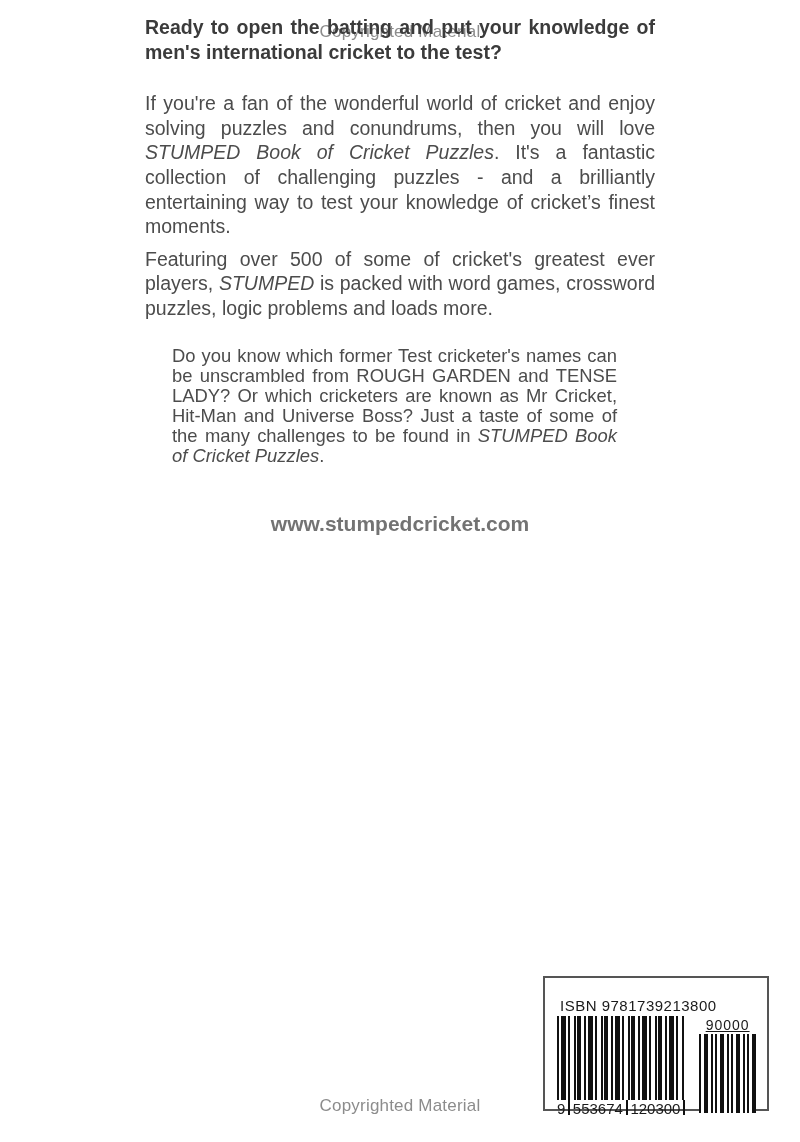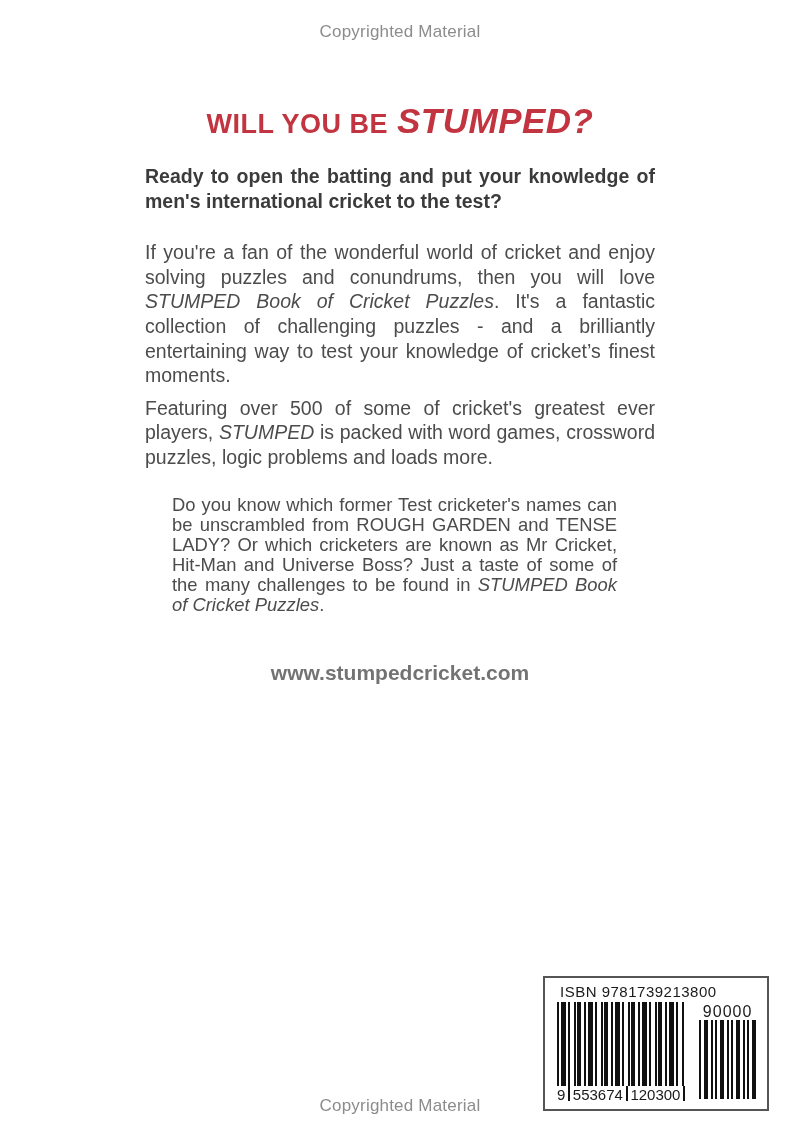--- a/index.html
+++ b/index.html
@@ -92,21 +92,21 @@
   
   .barcode-box {
     position: absolute;
     left: 543px;
     top: 976px;
     width: 226px;
     height: 135px;
     background: #ffffff;
     border: 2px solid #555555;
     box-sizing: border-box;
-    padding: 5px 11px 5px 12px;
+    padding: 19px 11px 5px 12px;
   }
   .isbn-line {
     font-size: 15px;
     color: #1a1a1a;
     letter-spacing: 0.5px;
     padding-left: 3px;
     white-space: nowrap;
   }
   .barcode-row {
     display: flex;
@@ -136,47 +136,45 @@
     width: 2px;
     background: #111;
     height: 15px;
   }
   .ean-addon {
     width: 58px;
     margin-left: 14px;
     margin-top: 2px;
   }
   .addon-label {
-    font-size: 16px;
+    font-size: 14px;
     color: #1a1a1a;
     text-align: center;
     line-height: 15px;
     letter-spacing: 1px;
+    text-decoration: underline;
   }
   .addon-bars {
     margin-top: 1px;
     height: 79px;
     background: repeating-linear-gradient(90deg,
       #111 0 2px, #fff 2px 5px,
       #111 5px 9px, #fff 9px 12px,
       #111 12px 14px, #fff 14px 16px);
   }
 </style>
 </head>
 <body>
 
 <div class="page">
 
   <div class="copyright top">Copyrighted Material</div>
 
   <div class="column">
 
-    <div class="title">
-      <span class="prefix">WILL YOU BE</span><span class="emphasis">STUMPED?</span>
-    </div>
 
     <p class="para bold">Ready to open the batting and put your knowledge of men's international cricket to the test?</p>
 
     <p class="para p1"><span>If you're a fan of the wonderful world of cricket and enjoy solving puzzles and conundrums, then you will love </span><span class="italic">STUMPED Book of Cricket Puzzles</span><span>. It's a fantastic collection of challenging puzzles - and a brilliantly entertaining way to test your knowledge of cricket’s finest moments.</span></p>
 
     <p class="para p2"><span>Featuring over 500 of some of cricket's greatest ever players, </span><span class="italic">STUMPED</span><span> is packed with word games, crossword puzzles, logic problems and loads more.</span></p>
 
     <p class="para quote"><span>Do you know which former Test cricketer's names can be unscrambled from ROUGH GARDEN and TENSE LADY? Or which cricketers are known as Mr Cricket, Hit-Man and Universe Boss? Just a taste of some of the many challenges to be found in </span><span class="italic">STUMPED Book of Cricket Puzzles</span><span>.</span></p>
 
 

